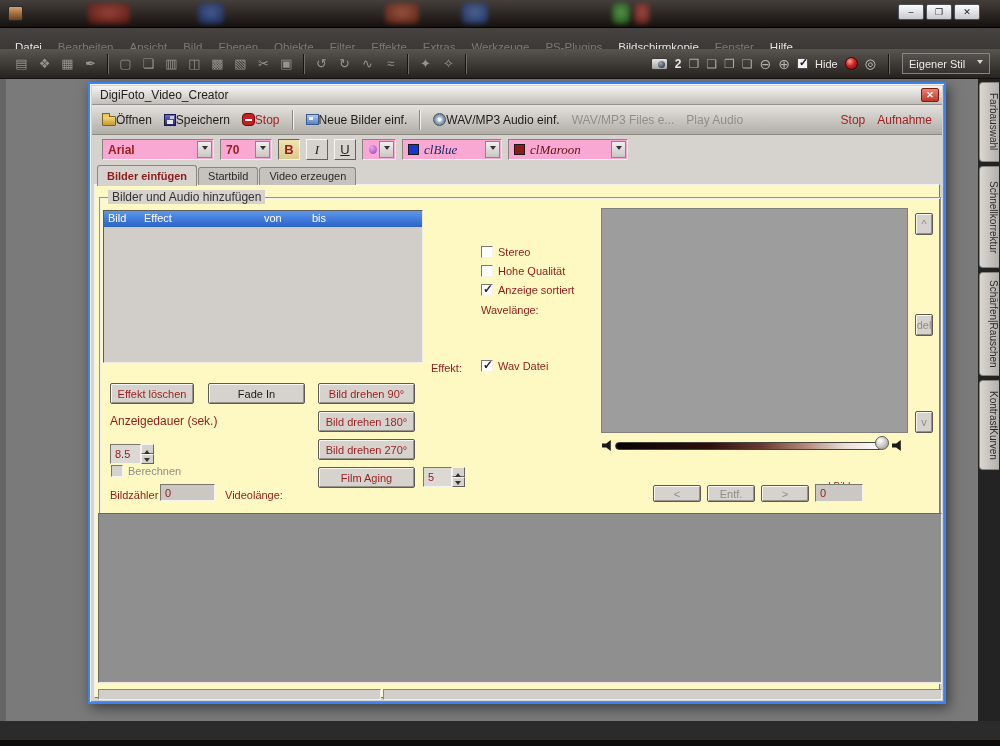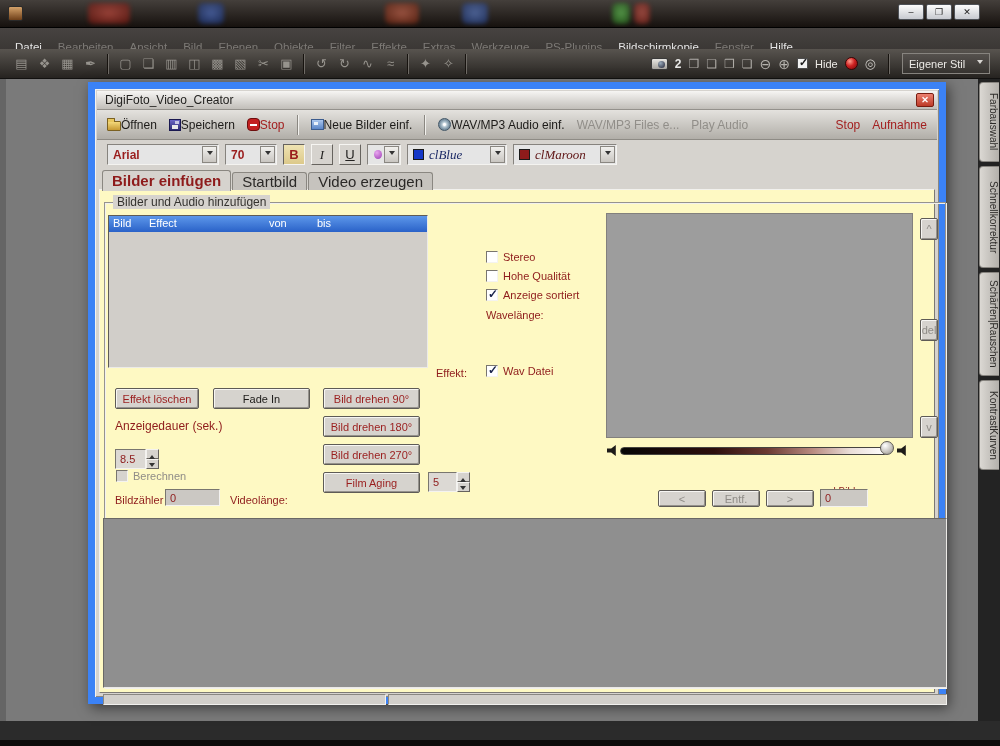--- a/index.html
+++ b/index.html
@@ -37,21 +37,21 @@
   .workspace{position:absolute;left:0;top:79px;width:978px;height:642px;background:#7a7a7a;border-left:6px solid #656565}
   .side-strip{position:absolute;left:978px;top:79px;width:22px;height:642px;background:#232323}
   .vtab{position:absolute;left:979px;width:20px;background:linear-gradient(to right,#dbd8d3,#b3b0ab);border:1px solid #87847f;border-right:none;border-radius:4px 0 0 4px;writing-mode:vertical-rl;font-size:10px;color:#2d2b29;text-align:center;padding:6px 0;overflow:hidden;white-space:nowrap}
 
   .statusbar{position:absolute;left:0;top:721px;width:100%;height:19px;background:linear-gradient(#45423e,#232120);font-size:11px;color:#ddd;border-top:1px solid #111}
   .status-panel{position:absolute;left:300px;top:2px;width:390px;height:15px;background:#706d69;border:1px solid #504d49;border-top-color:#8c8984;text-align:center;line-height:13px;color:#f4f4f4}
   .status-mem{position:absolute;right:5px;top:3px;color:#e6e6e4}
   .bottom-edge{position:absolute;left:0;top:740px;width:100%;height:6px;background:#0d0c0b}
 
   
-  .dialog{position:absolute;left:88px;top:82px;width:858px;height:622px;background:#d6d3ce;border:7px solid #3b82f6;box-shadow:inset 1px 1px 0 #f4f3f0,inset -1px -1px 0 #8a8781,3px 4px 12px rgba(0,0,0,.5)}
+  .dialog{position:absolute;left:88px;top:82px;width:858px;height:622px;background:#d6d3ce;border:2px solid #3b82f6;box-shadow:inset 1px 1px 0 #f4f3f0,inset -1px -1px 0 #8a8781,3px 4px 12px rgba(0,0,0,.5)}
   .dlg-title{position:absolute;left:2px;top:2px;right:2px;height:19px;background:linear-gradient(#f6f5f3,#c1beb9);border-bottom:1px solid #94918c;font-size:12px;color:#232220;line-height:18px;padding-left:8px}
   .dlg-close{position:absolute;right:3px;top:2px;width:18px;height:14px;background:linear-gradient(#ec8170,#bd3a28);border:1px solid #791d11;border-radius:2px;color:#fff;font-size:9px;line-height:12px;text-align:center;font-weight:bold}
 
   .dlg-toolbar{position:absolute;left:2px;top:21px;right:2px;height:30px;background:linear-gradient(#e4e2de,#b1aea8);border-bottom:1px solid #8e8b85;display:flex;align-items:center;gap:12px;padding:0 10px;font-size:12px;color:#1d1b19;white-space:nowrap}
   .tbtn{display:flex;align-items:center;}
   .tbtn.dim{color:#918e89}
   .red-text{color:#a32020}
   .vsep{width:2px;height:20px;border-left:1px solid #8a8781;border-right:1px solid #f1f0ed}
 
   .ic{display:inline-block;position:relative}
@@ -60,34 +60,34 @@
   .ic-disk{width:12px;height:12px;background:linear-gradient(#6a66c6,#2b2972);border:1px solid #1a1850}
   .ic-disk::before{content:"";position:absolute;left:2px;bottom:1px;width:6px;height:4px;background:#e9e9e9}
   .ic-disk::after{content:"";position:absolute;right:1px;top:1px;width:4px;height:3px;background:#c6c6e6}
   .ic-stop{width:13px;height:13px;background:#c32121;border-radius:4px;border:1px solid #6d0e0e}
   .ic-stop::before{content:"";position:absolute;left:2px;top:5px;width:7px;height:2px;background:#fff}
   .ic-pics{width:13px;height:11px;background:linear-gradient(#abc7ee,#5a85c7);border:1px solid #3b5b8d}
   .ic-pics::before{content:"";position:absolute;left:2px;top:2px;width:4px;height:3px;background:#eaf2fb}
   .ic-cd{width:13px;height:13px;border-radius:50%;background:radial-gradient(circle,#fff 0 14%,#b8cad5 30%,#7d94a5 60%,#5c7384);border:1px solid #435767}
 
   .fontbar{position:absolute;left:2px;top:51px;right:2px;height:29px;display:flex;align-items:center;gap:6px;padding-left:10px}
-  .combo{height:21px;background:#e5e5e5;border:1px solid;border-color:#86837e #f4f3f0 #f4f3f0 #86837e;position:relative;display:flex;align-items:center;gap:5px;padding:0 18px 0 5px;font-size:12px}
+  .combo{height:21px;background:#f9a8d4;border:1px solid;border-color:#86837e #f4f3f0 #f4f3f0 #86837e;position:relative;display:flex;align-items:center;gap:5px;padding:0 18px 0 5px;font-size:12px}
   .combo .drop{position:absolute;right:1px;top:1px;bottom:1px;width:15px;background:linear-gradient(#f1f0ed,#c9c6c1);border:1px solid #8a8781;display:flex;align-items:center;justify-content:center}
   .combo .drop .tri-down{border-top-color:#333}
   .maroon-b{color:#9a1d1d;font-weight:bold}
   .sbtn{width:22px;height:21px;background:#d6d3ce;border:1px solid;border-color:#f6f5f2 #66635e #66635e #f6f5f2;text-align:center;line-height:19px;font-size:13px;color:#232220}
   .sbtn.bold-b{background:linear-gradient(#efe3b2,#dcc98a);color:#9a1d1d;font-weight:bold;border-color:#66635e #f6f5f2 #f6f5f2 #66635e}
   .sbtn.ital{font-style:italic;font-family:"Liberation Serif",serif}
   .sbtn.uline{text-decoration:underline}
   .swatch{width:11px;height:11px;border:1px solid #1a1a1a;display:inline-block}
   .ital-serif{font-style:italic;font-family:"Liberation Serif",serif;font-size:13px}
   .purple-dot{width:9px;height:9px;border-radius:50%;background:radial-gradient(circle at 35% 30%,#e9a6ef,#9c3cb4);display:inline-block}
 
   .tabrow{position:absolute;left:7px;top:81px;display:flex;align-items:flex-end;height:20px;z-index:2}
-  .tab{height:18px;padding:0 9px;background:#c6c3be;border:1px solid #8a8781;border-bottom:none;border-radius:3px 3px 0 0;font-size:15px;line-height:17px;color:#2b2927;margin-right:1px}
+  .tab{height:18px;padding:0 9px;background:#c6c3be;border:1px solid #8a8781;border-bottom:none;border-radius:3px 3px 0 0;font-size:11px;line-height:17px;color:#2b2927;margin-right:1px}
   .tab.active{height:21px;line-height:20px;background:#d6d3ce;font-weight:bold;color:#8e1b1b;position:relative;margin-bottom:-1px}
 
   .page{position:absolute;left:4px;top:100px;right:4px;bottom:4px;border:1px solid;border-color:#f2f1ee #7c7974 #7c7974 #f2f1ee;background:#fef9c3}
   .groupbox{position:absolute;left:4px;top:12px;width:842px;height:486px;border:1px solid #96938e;box-shadow:inset 1px 1px 0 #f2f1ee,1px 1px 0 #f2f1ee}
   .group-label{position:absolute;left:13px;top:5px;background:#d6d3ce;padding:0 4px;font-size:12px;color:#34322f;z-index:2}
 
   .listbox{position:absolute;left:8px;top:25px;width:320px;height:153px;background:#d1cec9;border:1px solid;border-color:#5e5b56 #ecebe8 #ecebe8 #5e5b56}
   .list-header{height:16px;background:linear-gradient(#5d97ea,#2a62c8);position:relative;color:#fff;font-size:11px}
   .list-header span{position:absolute;top:1px}
 
@@ -274,21 +274,21 @@
             <span class="tri-down"></span>
           </span>
       </div>
       <div class="combo" style="width:100px">
         <span class="swatch" style="background:#1538c8"></span>
         <span class="ital-serif" style="color:#1c2a66">clBlue</span>
         <span class="drop">
             <span class="tri-down"></span>
           </span>
       </div>
-      <div class="combo" style="width:104px">
+      <div class="combo" style="width:120px">
         <span class="swatch" style="background:#8e1b1b"></span>
         <span class="ital-serif" style="color:#5e1414">clMaroon</span>
         <span class="drop">
             <span class="tri-down"></span>
           </span>
       </div>
     </div>
 
     <div class="tabrow">
       <div class="tab active">Bilder einfügen</div>

